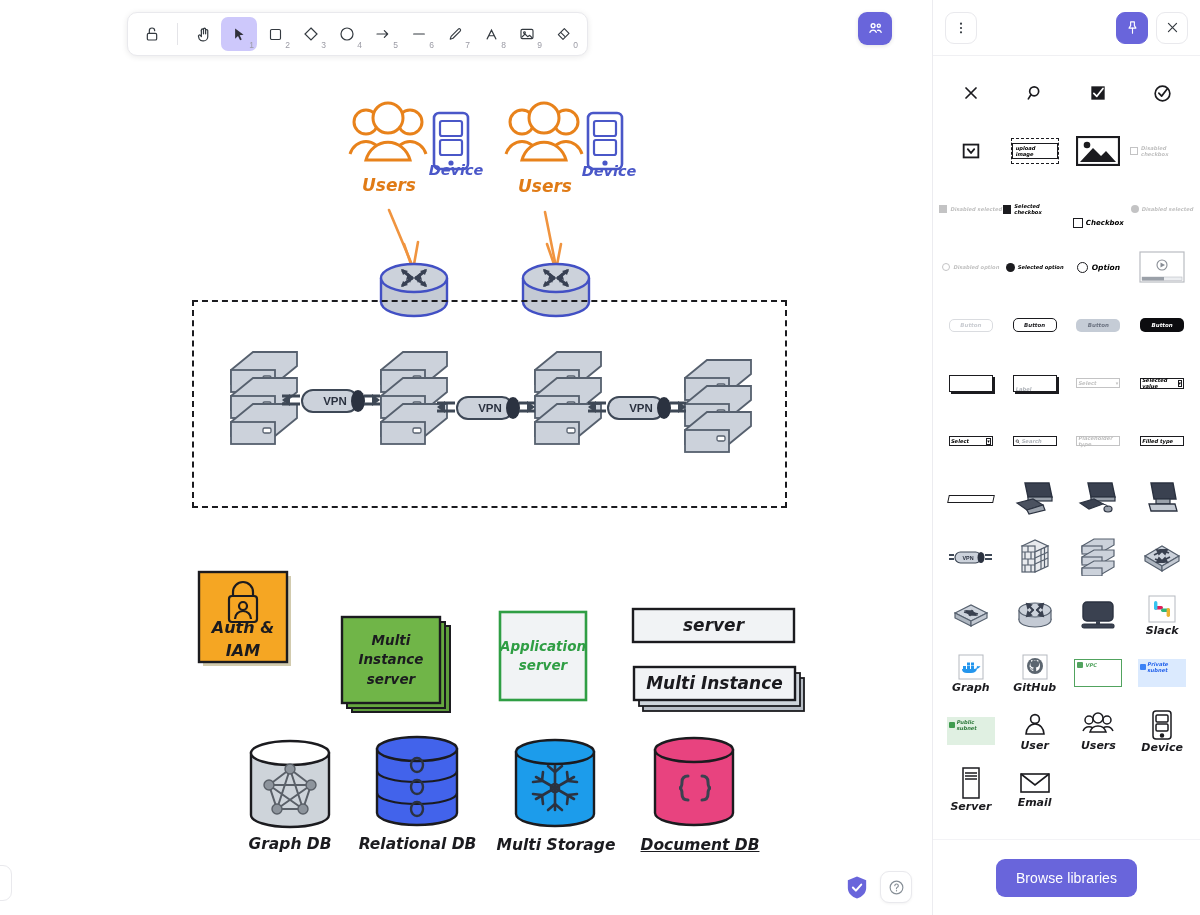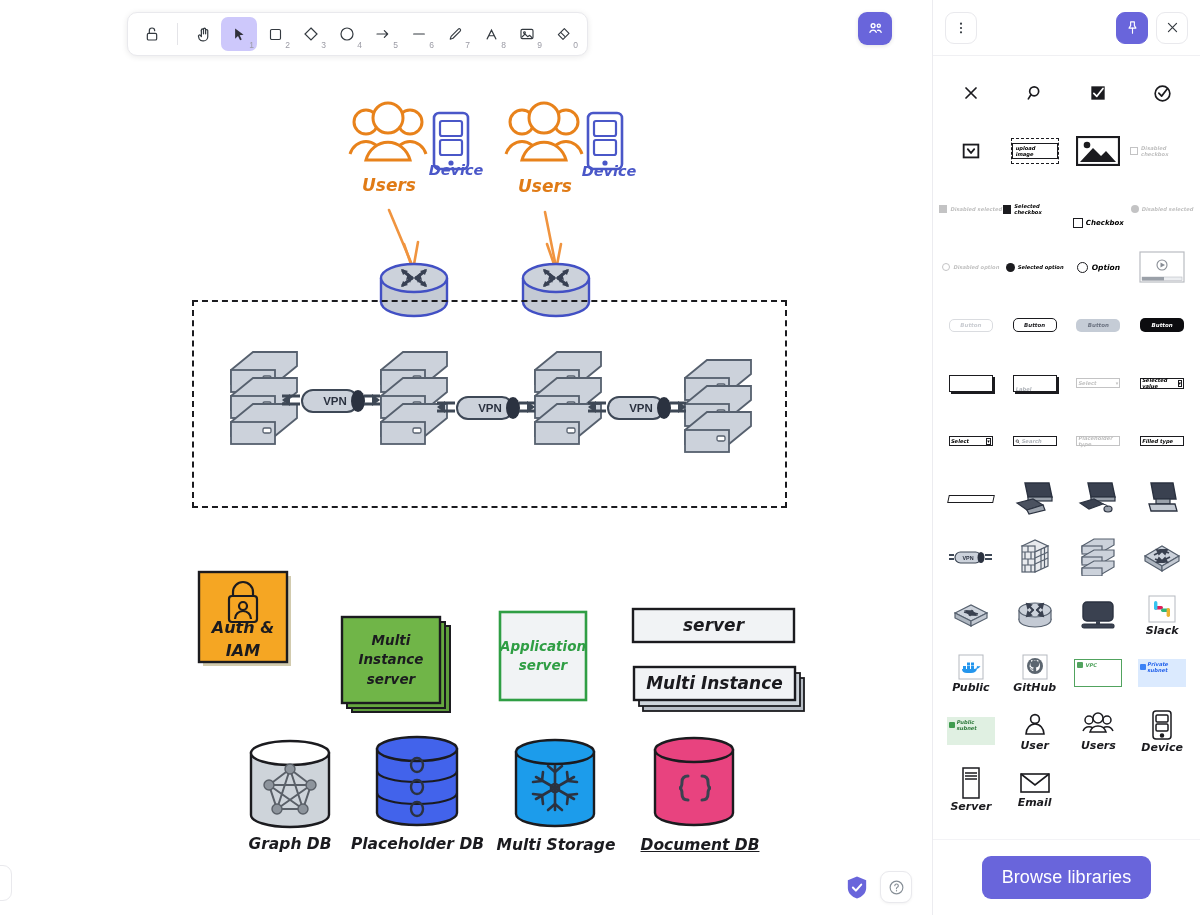--- a/index.html
+++ b/index.html
@@ -122,21 +122,21 @@
     font-style: italic; color:#1b1b1f; margin-top: 2px; line-height:1;
   }
   .mini { font-family:"DejaVu Sans",sans-serif; font-size:5.2px; font-weight:700; font-style:italic; }
 
   .panel-foot {
     flex: 0 0 auto; height: 76px; display:flex; align-items:center; justify-content:center;
     border-top: 1px solid #f3f3f6;
   }
   .browse-btn {
     background:#6965db; color:#fff; border:none; border-radius:9px;
-    padding: 11px 20px; font-size: 18px; font-family:"Liberation Sans",sans-serif;
+    padding: 11px 20px; font-size: 14px; font-family:"Liberation Sans",sans-serif;
     cursor:pointer; letter-spacing:.1px;
   }
 
   
   .m-btn { border:1.3px solid #1b1b1f; border-radius:5px; display:flex; align-items:center;
            justify-content:center; font-size:5.5px; font-family:"DejaVu Sans",sans-serif;
            font-weight:700; font-style:italic; }
   .m-field { border:1.3px solid #1b1b1f; background:#fff; }
   .dim { opacity: .26; }
 </style>
@@ -406,21 +406,21 @@
     <div class="sk-label" style="left:473px;top:402px;width:34px;font-size:11.5px;font-weight:700;color:#2b3240;font-family:'Liberation Sans',sans-serif;">VPN</div>
     <div class="sk-label" style="left:624px;top:402px;width:34px;font-size:11.5px;font-weight:700;color:#2b3240;font-family:'Liberation Sans',sans-serif;">VPN</div>
 
     <div class="card-txt" style="left:199px;top:618px;width:88px;height:44px;color:#1b1b1f;font-size:16px;">Auth &amp; IAM</div>
     <div class="card-txt" style="left:500px;top:612px;width:86px;height:88px;color:#2f9e44;font-size:13.5px;padding:0 6px;">Application server</div>
     <div class="card-txt" style="left:342px;top:617px;width:98px;height:86px;color:#1b1b1f;font-size:13.5px;padding:0 8px;">Multi Instance server</div>
     <div class="card-txt" style="left:633px;top:609px;width:161px;height:33px;color:#1b1b1f;font-size:17px;">server</div>
     <div class="card-txt" style="left:634px;top:667px;width:161px;height:33px;color:#1b1b1f;font-size:17px;">Multi Instance</div>
 
     <div class="sk-label lbl-db" style="left:230px;top:835px;width:120px;">Graph DB</div>
-    <div class="sk-label lbl-db" style="left:347px;top:835px;width:141px;">Placeholder DB</div>
+    <div class="sk-label lbl-db" style="left:347px;top:835px;width:141px;">Relational DB</div>
     <div class="sk-label lbl-db" style="left:492px;top:836px;width:128px;">Multi Storage</div>
     <div class="sk-label lbl-db" style="left:632px;top:836px;width:136px;text-decoration:underline;">Document DB</div>
 
     <div class="toolbar">
       <div class="tb-btn">
         <svg width="16" height="16" viewBox="0 0 24 24" fill="none" stroke="currentColor" stroke-width="1.8" stroke-linecap="round">
           <rect x="5" y="11" width="14" height="10" rx="2"></rect>
             <path d="M8 11V7a4 4 0 0 1 8 0"></path>
         </svg>
       </div>
@@ -867,21 +867,21 @@
             <g fill="#2496ed">
               <rect x="5" y="12" width="3" height="3"></rect>
                 <rect x="9" y="12" width="3" height="3"></rect>
               <rect x="13" y="12" width="3" height="3"></rect>
                 <rect x="9" y="8.5" width="3" height="3"></rect>
               <rect x="13" y="8.5" width="3" height="3"></rect>
               <path d="M4 15 h14 c2 0 4-1.5 4.5-3 -1.5.6-3 .4-3.6-.3 .5 2-1 3.3-2.9 3.3 H4 z"></path>
               <path d="M4 15 q0 4 5 4 h4 q5 0 6-4 z"></path>
             </g>
           </svg>
-          <span class="cap">Public</span>
+          <span class="cap">Graph</span>
         </div>
         <div class="lib-cell">
           <svg width="26" height="26" viewBox="0 0 26 26">
             <rect x="1" y="1" width="24" height="24" fill="none" stroke="#b5b9c0" stroke-width="1"></rect>
             <circle cx="13" cy="12" r="8" fill="#5c6670"></circle>
             <path d="M13 6.5 a5.5 5.5 0 0 0-1.7 10.7 c0-.7 0-1.4 0-1.6 -2 .4-2.5-.9-2.5-.9 -.4-.9-.9-1.1-.9-1.1 -.7-.5 0-.5 0-.5 .8 .1 1.2 .8 1.2 .8 .7 1.2 1.8 .9 2.2 .7 .1-.5 .3-.9 .5-1.1 -1.7-.2-3.4-.8-3.4-3.6 0-.8 .3-1.4 .8-1.9 -.1-.2-.3-1 .1-2 0 0 .6-.2 2 .8 a5.4 5.4 0 0 1 2.9 0 c1.4-1 2-.8 2-.8 .4 1 .1 1.8 .1 2 .5 .5 .8 1.1 .8 1.9 0 2.8-1.7 3.4-3.4 3.6 .3 .3 .5 .8 .5 1.5 0 1.1 0 1.9 0 2.2 A5.5 5.5 0 0 0 13 6.5z" fill="#fff"></path>
           </svg>
           <span class="cap">GitHub</span>
         </div>
         <div class="lib-cell">

